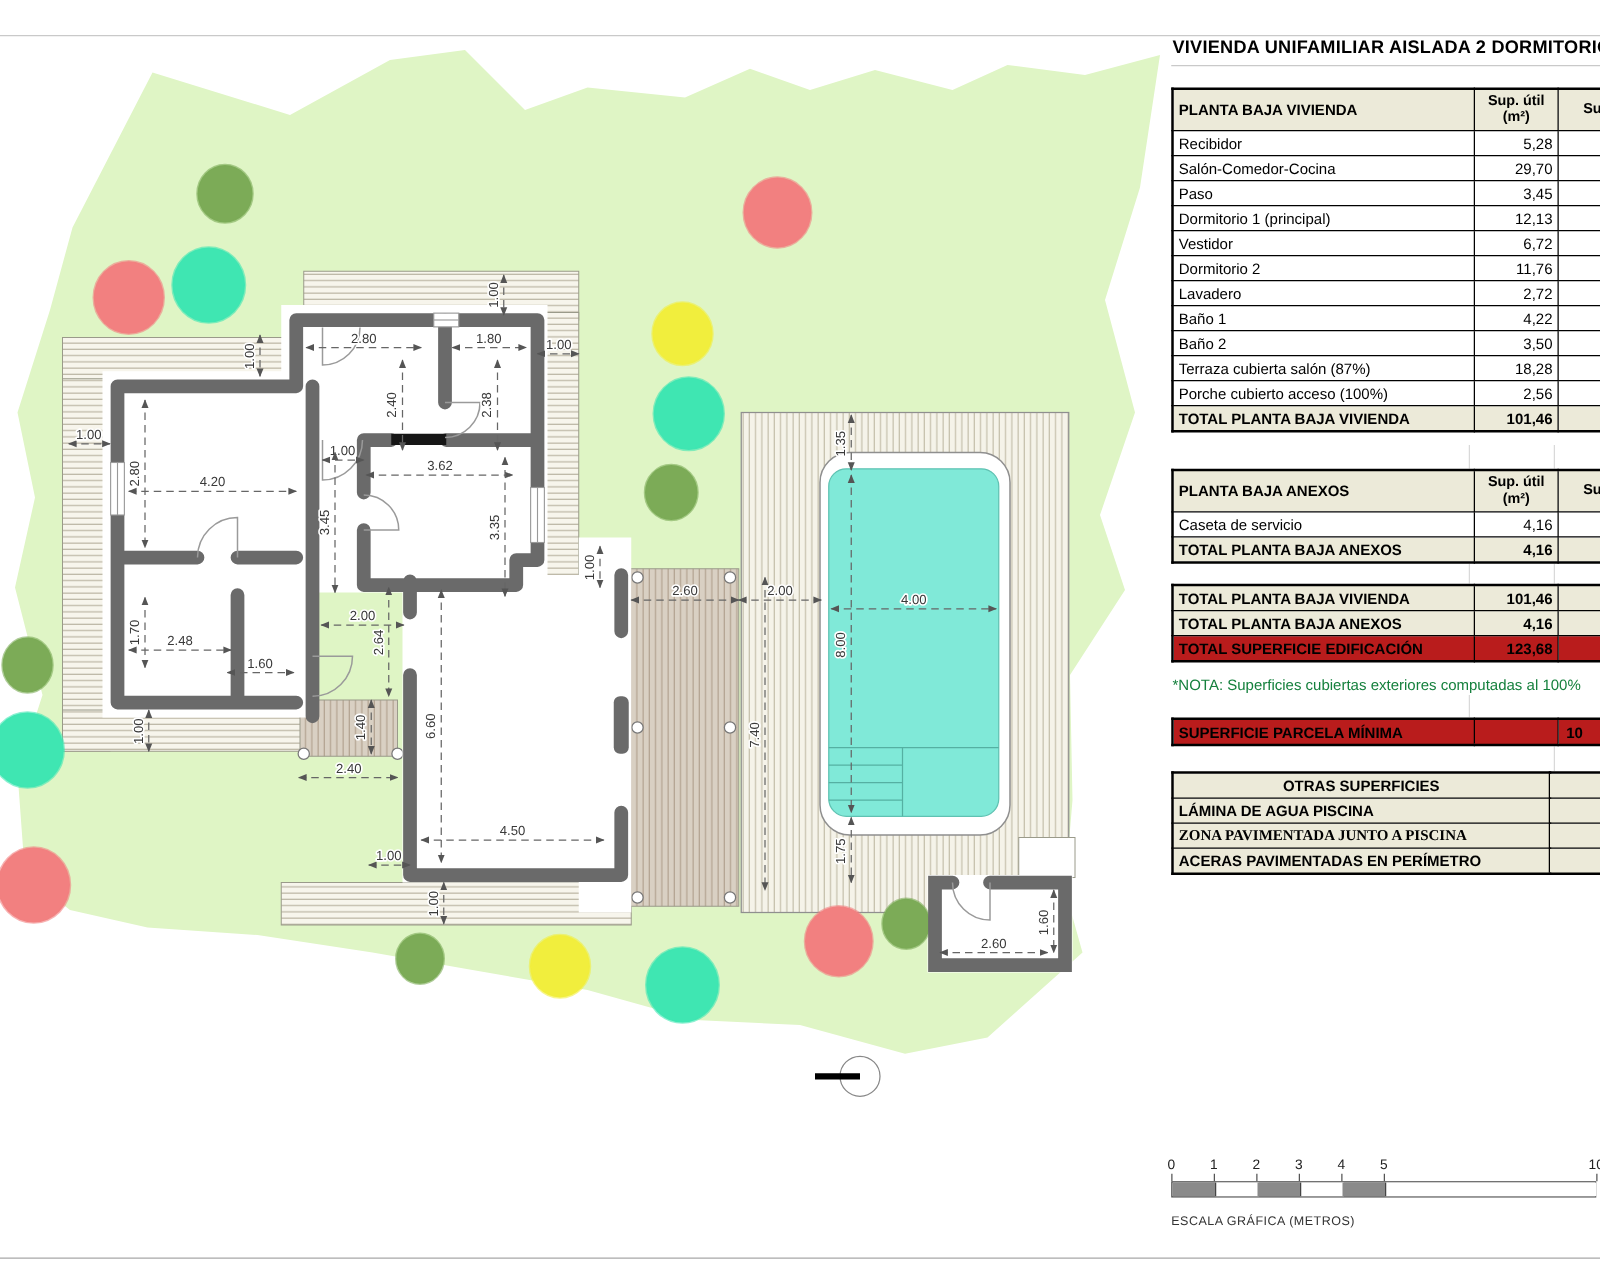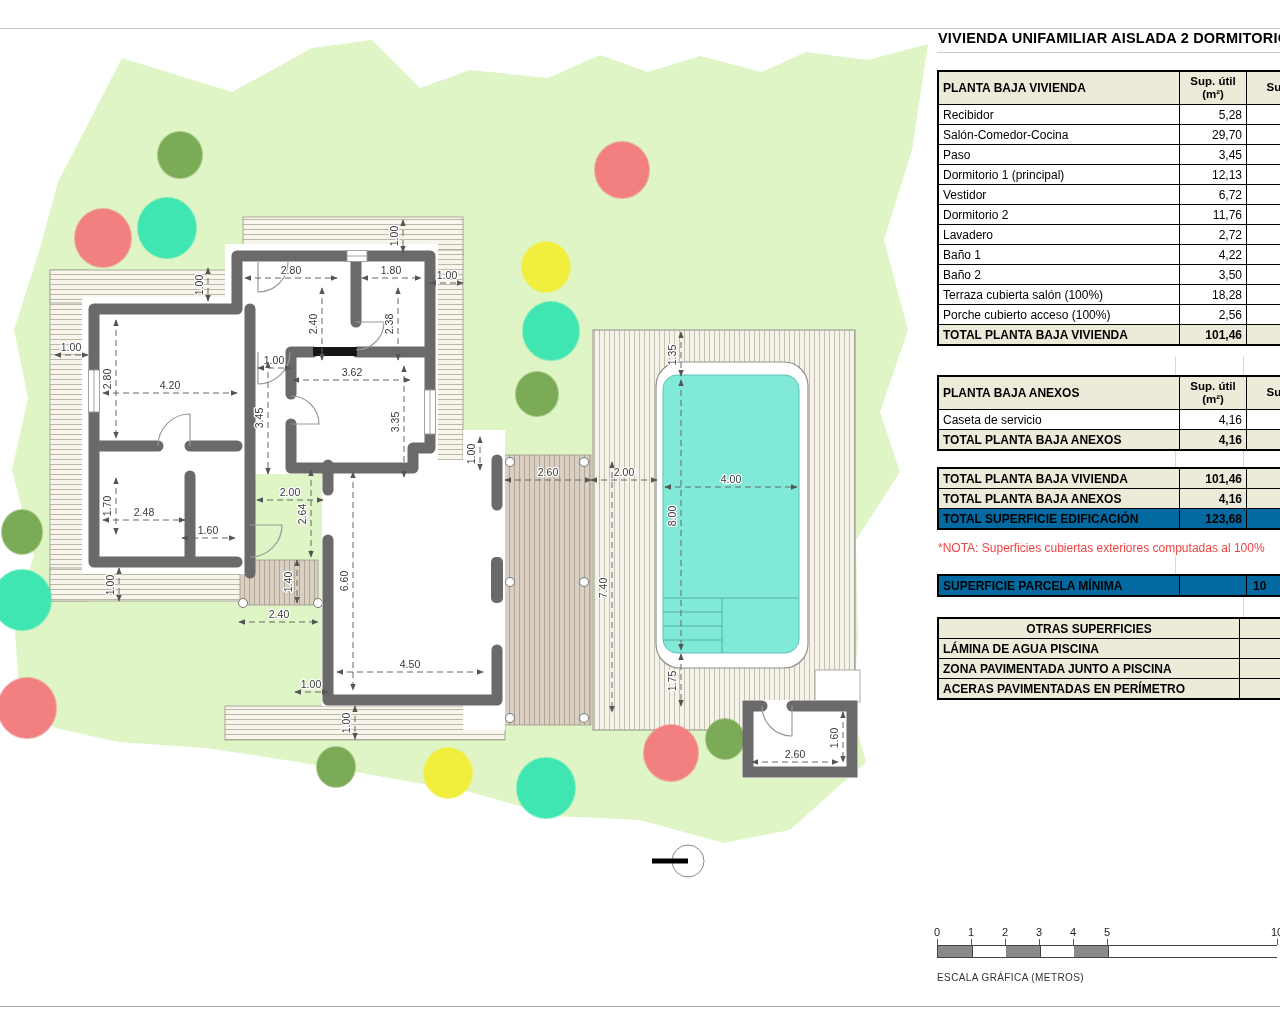--- a/index.html
+++ b/index.html
@@ -16,24 +16,24 @@
   .tbl th,.tbl td{border:1px solid #000;height:19px;padding:0 4px;overflow:hidden;
        white-space:nowrap;font-weight:normal;}
   .tbl .lab{width:232px;text-align:left;}
   .tbl .v1{width:58px;text-align:right;}
   .tbl .v2{width:52px;text-align:left;padding-left:6px;}
   .tbl thead th{background:#ecead9;font-weight:bold;height:32px;}
   .tbl thead th.lab{text-align:left;}
   .tbl thead th.v1,.tbl thead th.v2{text-align:center;font-size:11.5px;line-height:1.15;
        white-space:normal;}
   .tbl tr.total td{background:#ecead9;font-weight:bold;}
-  .tbl tr.blue td{background:#0369a1;font-weight:bold;}
+  .tbl tr.blue td{background:#b91c1c;font-weight:bold;}
   .tbl tr.beigerow td{background:#ecead9;font-weight:bold;}
   .tbl td.white{background:#fff;}
-  .nota{position:absolute;left:1px;font-size:12px;color:#ef4444;white-space:nowrap;}
+  .nota{position:absolute;left:1px;font-size:12px;color:#15803d;white-space:nowrap;}
   .ggrid{position:absolute;width:1px;background:#d9d9d9;}
   
   .scalebar{position:absolute;left:937px;top:926px;width:400px;height:70px;font-size:11px;color:#222;}
   .sb-num{position:absolute;top:0;transform:translateX(-50%);}
   .sb-tick{position:absolute;top:13px;width:1px;height:6px;background:#555;}
   .sb-bar{position:absolute;top:19px;left:0;height:13px;width:340px;border:1px solid #444;
           box-sizing:border-box;background:#fff;}
   .sb-seg{position:absolute;top:0;height:100%;}
   .sb-cap{position:absolute;top:46px;left:0;font-size:10px;letter-spacing:.4px;color:#333;}
   svg text.dimtxt{fill:#3a3a3a;font-size:10.5px;font-family:"Liberation Sans",sans-serif;
@@ -377,21 +377,21 @@
             <td class="lab">Baño 1</td>
             <td class="v1">4,22</td>
             <td class="v2 white"></td>
           </tr>
           <tr>
             <td class="lab">Baño 2</td>
             <td class="v1">3,50</td>
             <td class="v2 white"></td>
           </tr>
           <tr>
-            <td class="lab">Terraza cubierta salón (100%)</td>
+            <td class="lab">Terraza cubierta salón (87%)</td>
             <td class="v1">18,28</td>
             <td class="v2 white"></td>
           </tr>
           <tr>
             <td class="lab">Porche cubierto acceso (100%)</td>
             <td class="v1">2,56</td>
             <td class="v2 white"></td>
           </tr>
         </tbody>
       <tbody>
@@ -463,21 +463,21 @@
       <tbody id="tb-otr">
         <tr class="beigerow">
           <td colspan="2" style="width:292px;text-align:center;">OTRAS SUPERFICIES</td>
           <td class="v2"></td>
         </tr>
       <tr class="beigerow">
             <td colspan="2" style="width:292px;margin-top:46px;">LÁMINA DE AGUA PISCINA</td>
             <td class="v2"></td>
           </tr>
           <tr class="beigerow">
-            <td colspan="2" style="width:292px;">ZONA PAVIMENTADA JUNTO A PISCINA</td>
+            <td colspan="2" style="width:292px;font-family:Liberation Serif, serif;">ZONA PAVIMENTADA JUNTO A PISCINA</td>
             <td class="v2"></td>
           </tr>
           <tr class="beigerow">
             <td colspan="2" style="width:292px;">ACERAS PAVIMENTADAS EN PERÍMETRO</td>
             <td class="v2"></td>
           </tr>
         </tbody>
     </table>
   </div>
 

